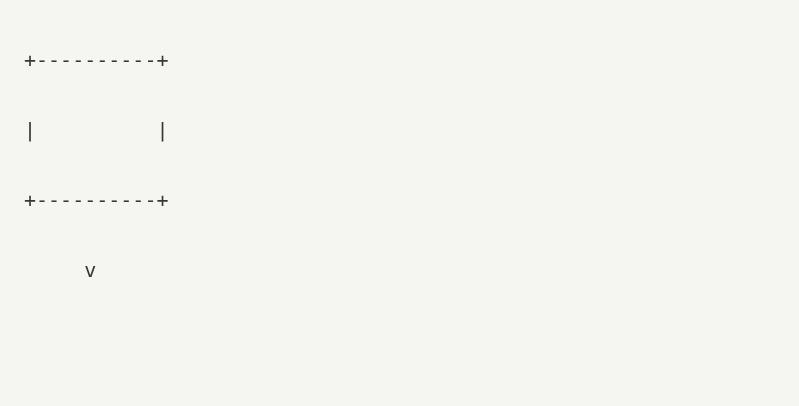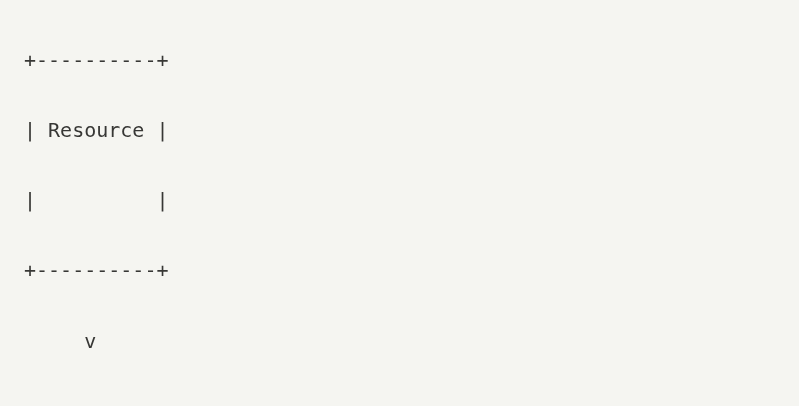--- a/index.html
+++ b/index.html
@@ -34,21 +34,20 @@
     height: 23.4px;
     white-space: pre;
   }
 </style>
 </head>
 <body>
 
 <div class="diagram-wrap">
   <div class="ascii-art">
     <div class="ascii-line">+----------+</div>
-    <div class="ascii-line">| Resource |</div>
     <div class="ascii-line">|          |</div>
     <div class="ascii-line">+----------+</div>
     <div class="ascii-line">     v</div>
     
     
     
     
     
     
     

